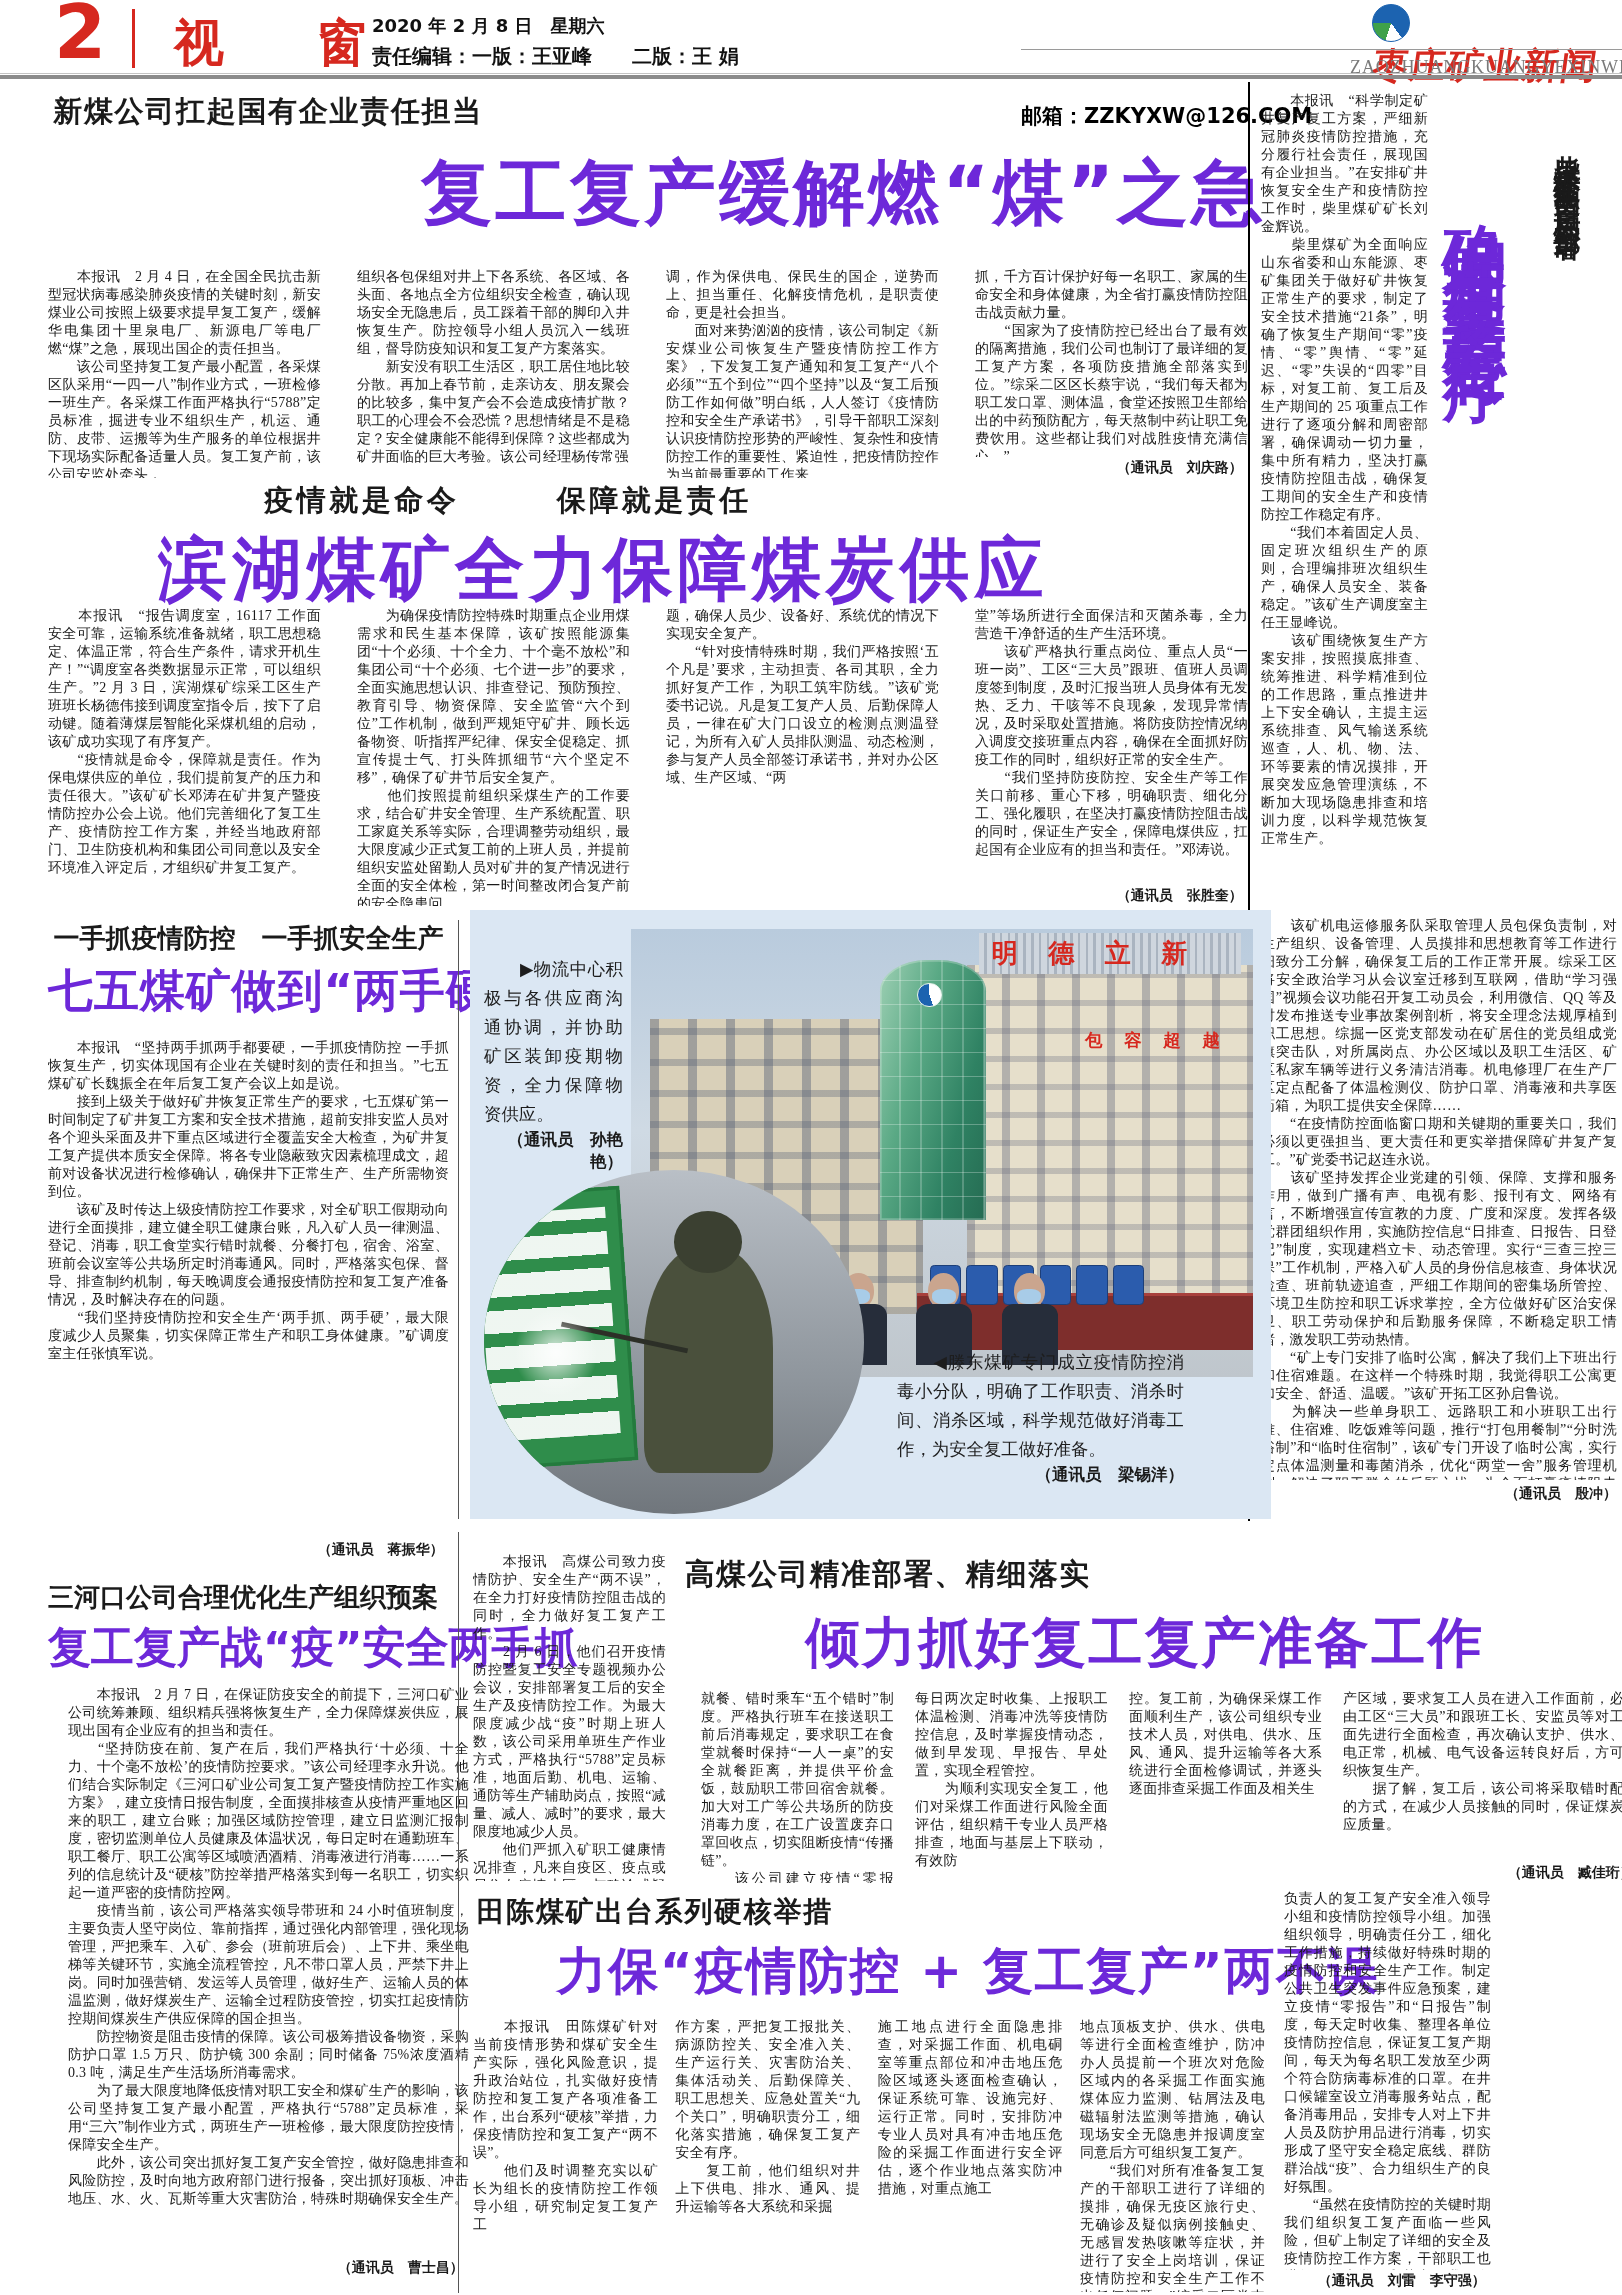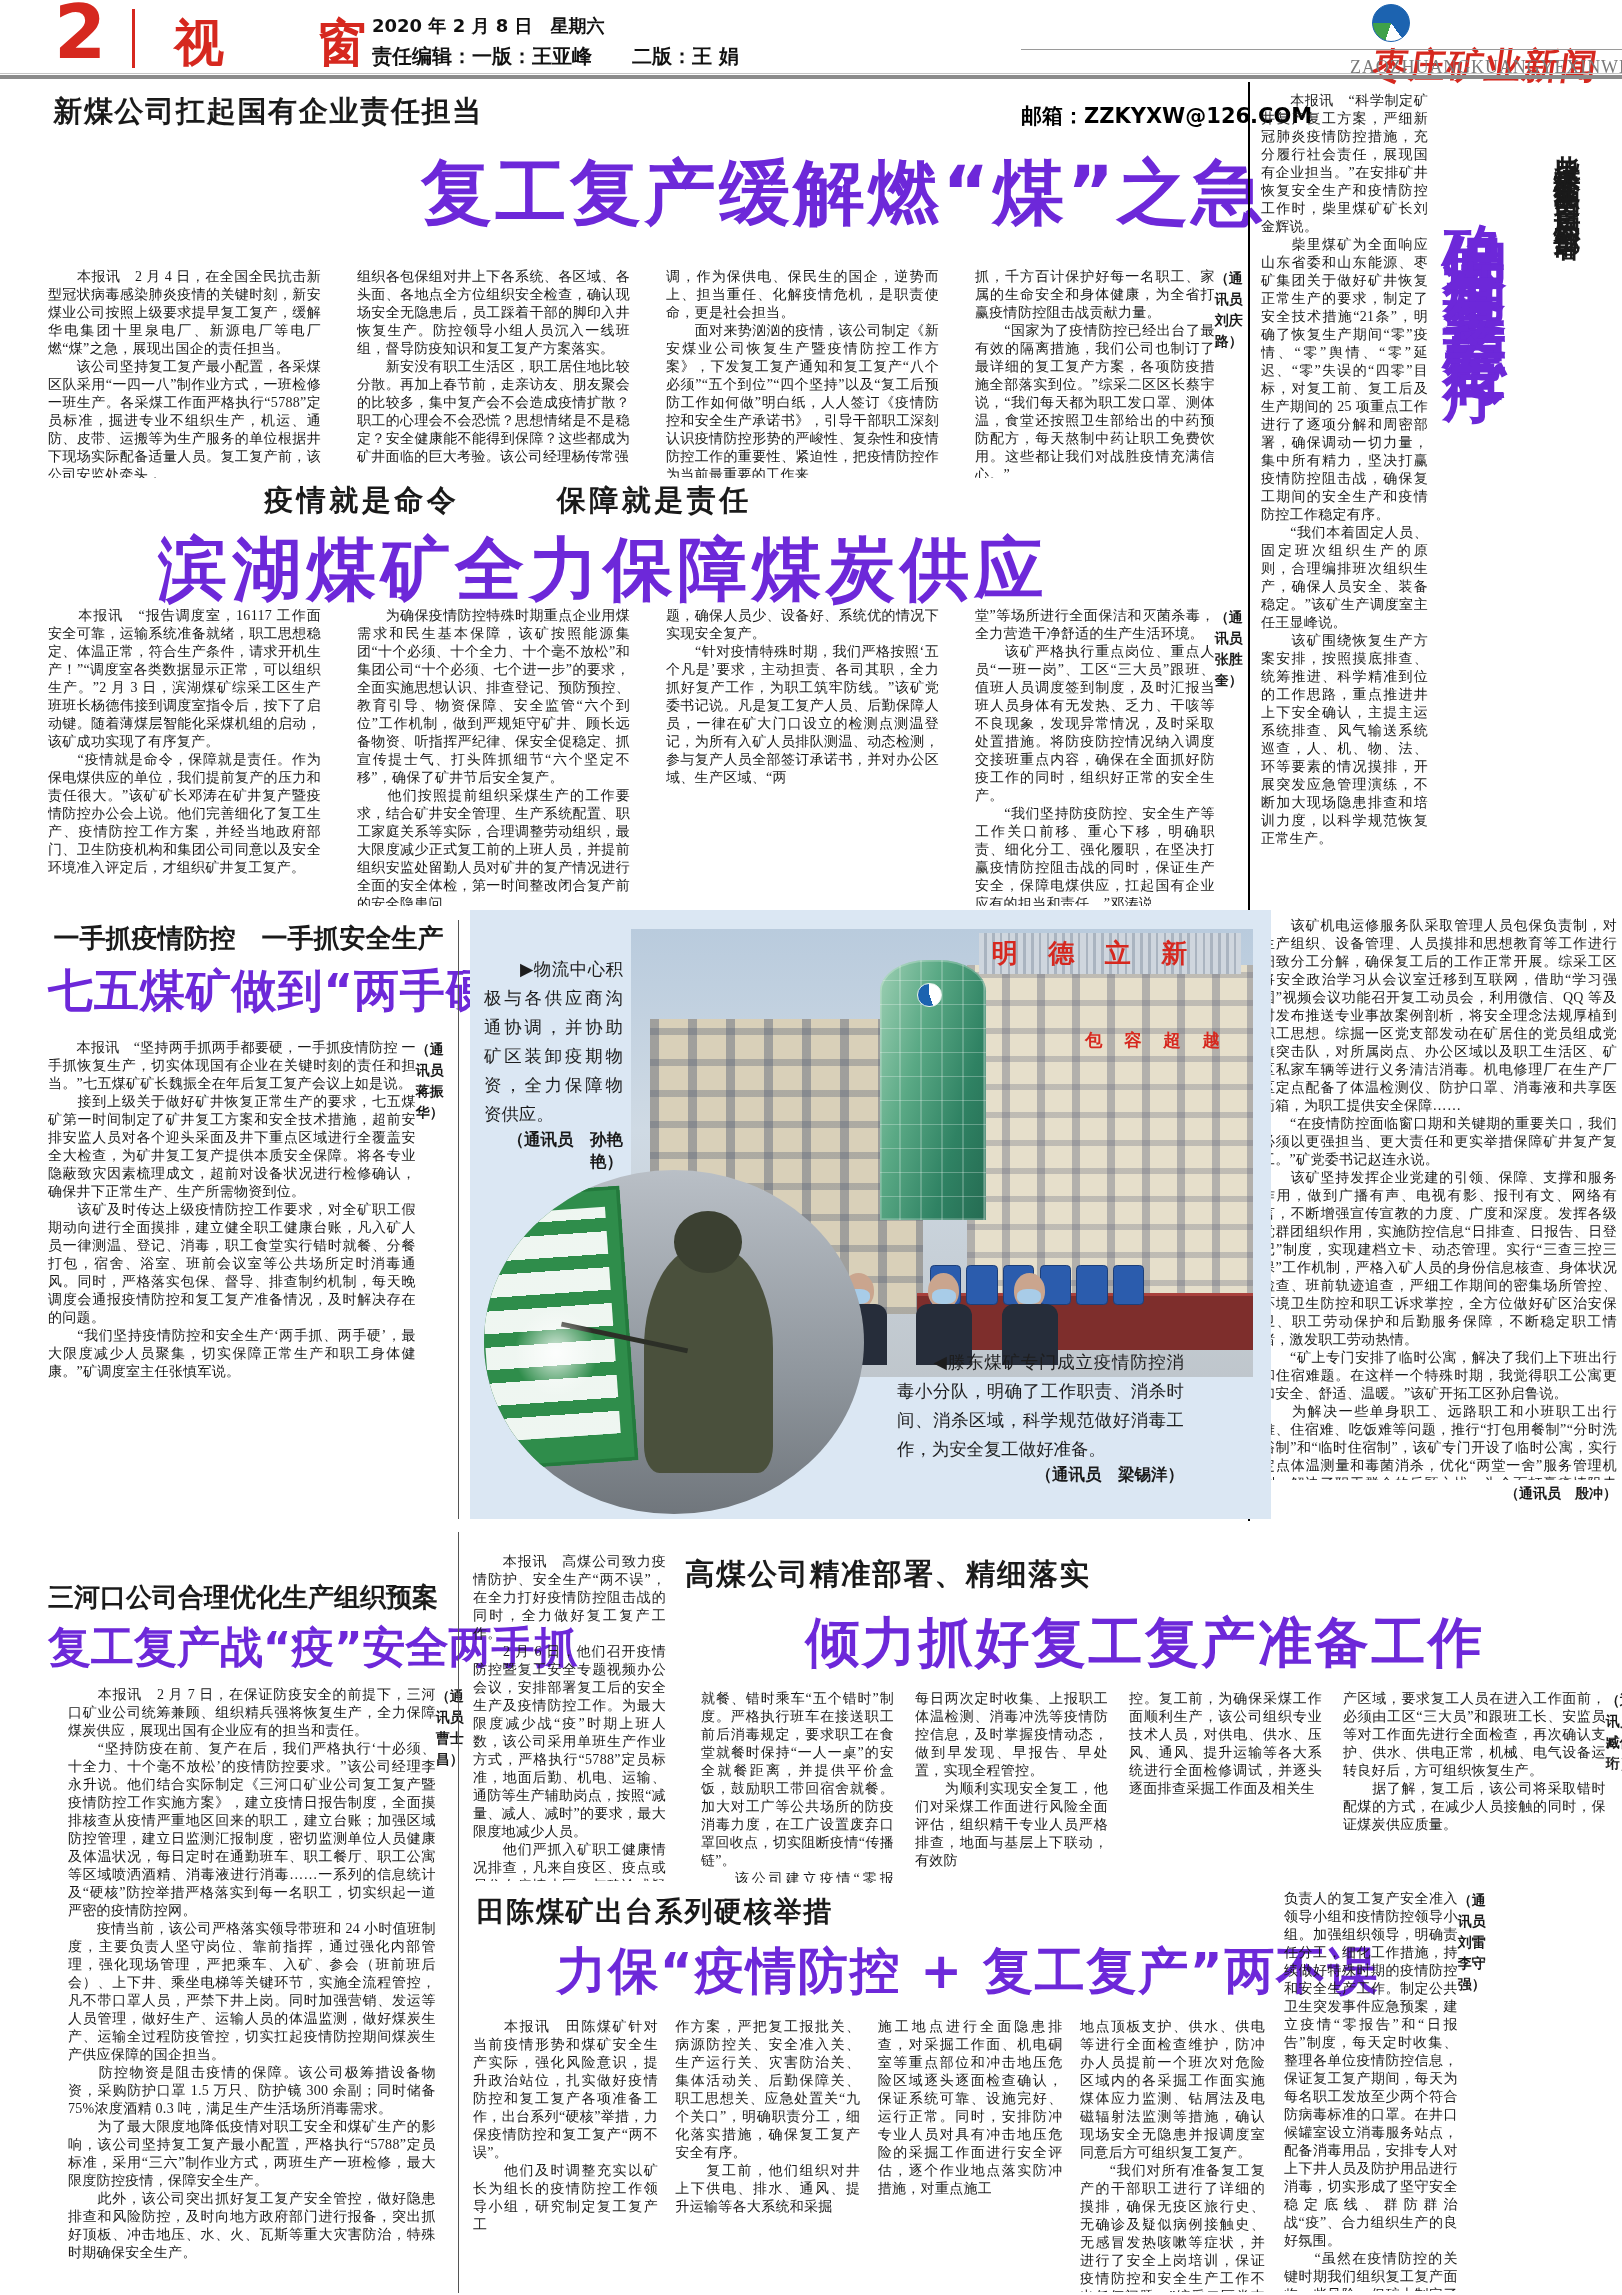--- a/index.html
+++ b/index.html
@@ -5,21 +5,21 @@
   html,body{margin:0;padding:0;background:#ffffff;}
   #page{position:relative;width:1623px;height:2295px;background:#fff;overflow:hidden;
         font-family:"Liberation Serif","DejaVu Serif",serif;color:#1a1a1a;}
   .abs{position:absolute;}
   .serifb{font-family:"Liberation Serif","DejaVu Serif",serif;font-weight:700;}
   .hei{font-family:"DejaVu Sans","Liberation Sans",sans-serif;font-weight:700;}
   .red{color:#d6281f;}
   .col{white-space:pre-line;text-align:justify;overflow:hidden;
        font-size:14px;line-height:18px;letter-spacing:0.3px;}
   .colwrap{display:flex;flex-direction:row;}
-  .colbox{display:flex;flex-direction:row;}
+  .colbox{display:flex;flex-direction:column;}
   .colbox .coltext{flex:1 1 auto;overflow:hidden;}
   .byline{text-align:right;font-size:14px;line-height:21px;font-weight:700;padding-right:5.2px;}
   .kicker{font-weight:700;}
   .headline{font-family:"DejaVu Sans","Liberation Sans",sans-serif;font-weight:900;color:#6d28d9;}
   .vert{writing-mode:vertical-rl;}
   .rule-v{background:#000;width:1.7px;}
   .rule-h{background:#8b8b8b;}
   .caption{font-size:17.4px;line-height:29px;text-align:justify;color:#1d1d1d;
            font-family:"Liberation Serif","DejaVu Serif",serif;white-space:pre-line;}
   .caption-byline{font-size:16.5px;font-weight:700;text-align:right;}

